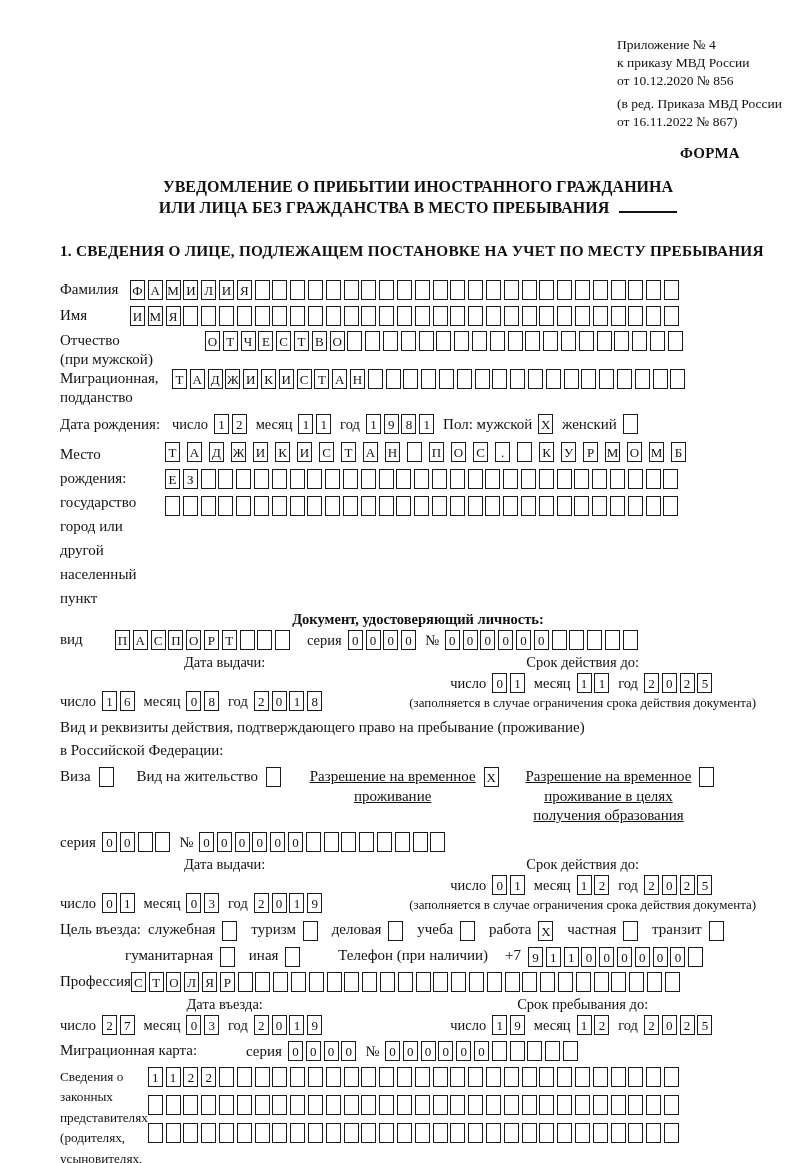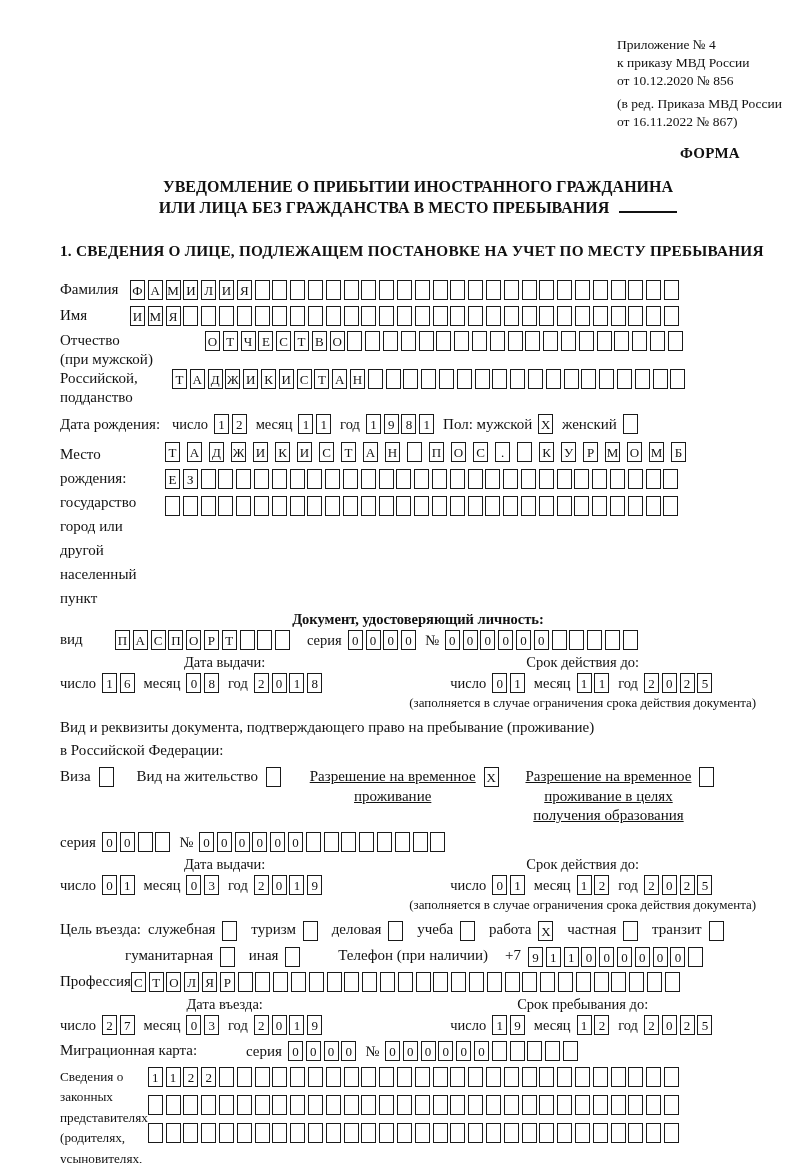--- a/index.html
+++ b/index.html
@@ -28,21 +28,21 @@
   .mt20 { margin-top:20px; } .mt8 { margin-top:8px; } .mt6 { margin-top:6px; } .mt5 { margin-top:5px; } .mt2 { margin-top:2px; }
 
   .inline-lbl { font-size:14.5px; margin:2px 6px 0 6px; white-space:nowrap; }
   .inline-lbl.first { margin-left:0; }
 
   .mb-rows { display:flex; flex-direction:column; row-gap:7px; }
   .doc-heading { text-align:center; font-weight:bold; font-size:14.5px; margin-top:1px; }
 
   .dates-row { display:flex; margin-top:4px; }
   .dgroup { display:flex; flex-direction:column; }
-  .dgroup.left { flex:0 0 46%; }
+  .dgroup.left { flex:0 0 46%;justify-content:space-between; }
   .dgroup.right { flex:1 1 auto; }
   .dhead { align-self:center; font-size:14.5px; margin-bottom:2px; }
   .dline { display:flex; align-items:flex-start; }
   .dnote { font-size:13px; margin-top:2px; align-self:center; white-space:nowrap; }
 
   .intro { font-size:15px; margin-top:6px; line-height:1.4; }
   .opts { display:flex; margin-top:6px; }
   .opt { display:flex; align-items:flex-start; margin-right:14px; }
   .opt .olbl { font-size:15px; margin-right:8px; line-height:1.3; }
   .opt .olbl.center { text-align:center;text-decoration:underline; }
@@ -182,21 +182,21 @@
       <span class="box"></span>
       <span class="box"></span>
       <span class="box"></span>
       <span class="box"></span>
       <span class="box"></span>
     </div>
 </div>
 
 <div class="row">
   <div class="lbl" style="flex-basis:112px">
-    <div>Российской,</div>
+    <div>Миграционная,</div>
     <div>подданство</div>
   </div>
   <div class="boxes">
       <span class="box">Т</span>
       <span class="box">А</span>
       <span class="box">Д</span>
       <span class="box">Ж</span>
       <span class="box">И</span>
       <span class="box">К</span>
       <span class="box">И</span>
@@ -433,21 +433,21 @@
           <span class="box">2</span>
           <span class="box">0</span>
           <span class="box">2</span>
           <span class="box">5</span>
         </div>
     </div>
     <div class="dnote">(заполняется в случае ограничения срока действия документа)</div>
   </div>
 </div>
 
-<div class="intro">Вид и реквизиты документа, подтверждающего право на пребывание (проживание)</div>
+<div class="intro">Вид и реквизиты действия, подтверждающего право на пребывание (проживание)</div>
 <div class="intro" style="margin-top:2px">в Российской Федерации:</div>
 
 <div class="opts">
   <div class="opt">
     <div class="olbl">Виза</div>
     <div class="boxes">
         <span class="box"></span>
       </div>
   </div>
   <div class="opt" style="margin-left:6px">

